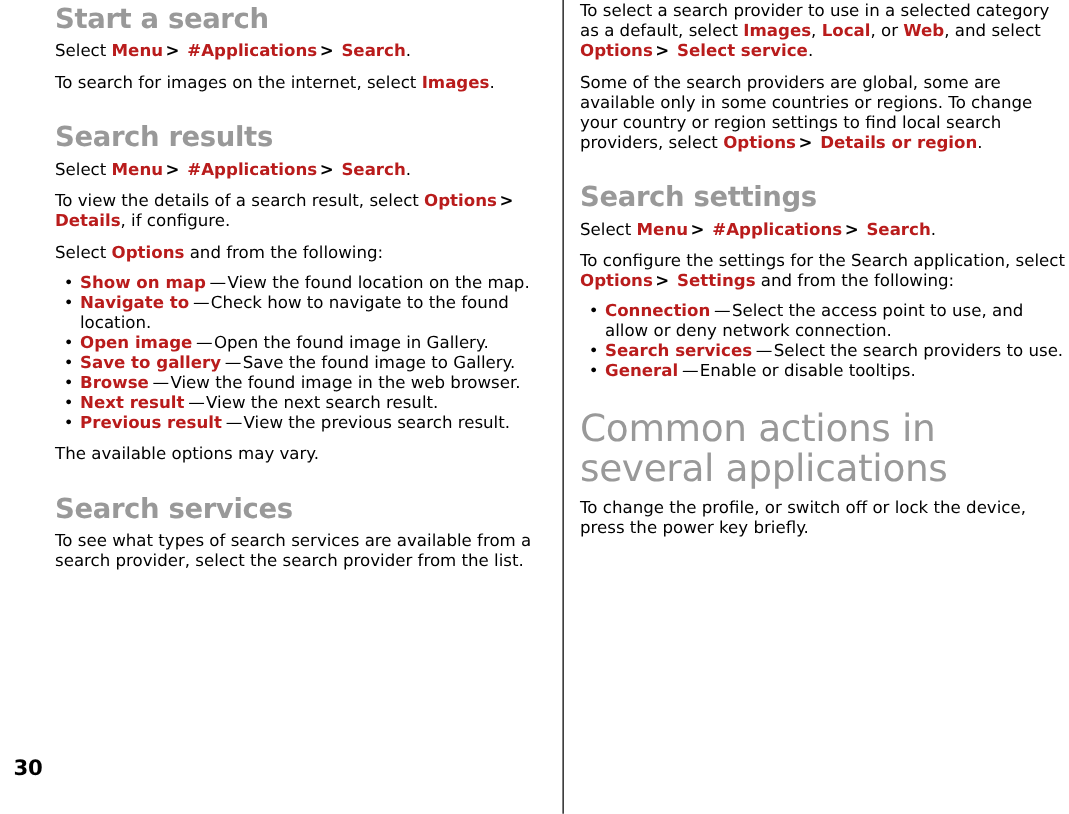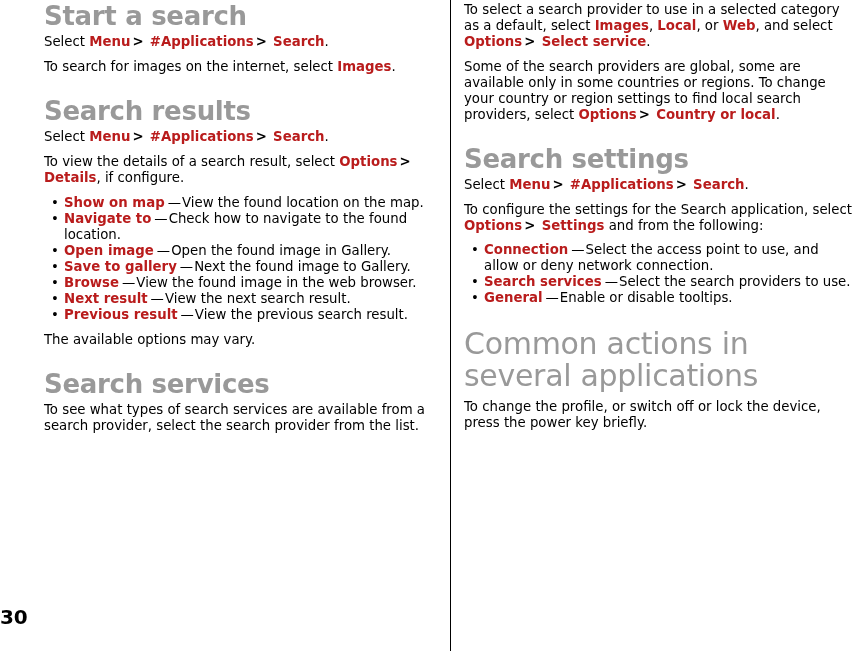--- a/index.html
+++ b/index.html
@@ -28,22 +28,22 @@
     top: 0;
     width: 1px;
     height: 651px;
     background: #000000;
   }
   .page-number {
     position: absolute;
     left: 0px;
     top: 605px;
     width: 34px;
-    text-align: left;
-    font-size: 20px;
+    text-align: right;
+    font-size: 17px;
     font-weight: bold;
     color: #000000;
     letter-spacing: -0.2px;
   }
 
   
   .col {
     position: absolute;
     top: 0;
   }
@@ -59,21 +59,21 @@
   
   h1.chapter-title {
     font-size: 30px;
     line-height: 32px;
     font-weight: normal;
     color: #999999;
     margin: 22px 0 7px 0;
     letter-spacing: -0.3px;
   }
   h2.section-title {
-    font-size: 26px;
+    font-size: 22px;
     line-height: 28px;
     font-weight: bold;
     color: #999999;
     margin: 22px 0 4px 0;
     letter-spacing: -0.3px;
   }
   h2.section-title.first,
   h1.chapter-title.first {
     margin-top: 2px;
   }
@@ -143,44 +143,45 @@
     <p class="para"><span>To search for images on the internet, select </span><span class="ui">Images</span><span>.</span></p>
 
 
 
     <h2 class="section-title">Search results</h2>
 
     <p class="para"><span>Select</span> <span class="ui">Menu</span><span class="sep">&gt;</span> <span class="ui">#Applications</span><span class="sep">&gt;</span> <span class="ui">Search</span><span>.</span></p>
 
     <p class="para"><span>To view the details of a search result, select </span><span class="ui">Options</span><span class="sep">&gt;</span> <span class="ui">Details</span><span>, if configure.</span></p>
 
+    <p class="para tight"><span>Select </span><span class="ui">Options</span><span> and from the following:</span></p>
 
     <ul class="opts">
       <li><span class="bullet">•</span><span class="ui">Show on map</span><span class="dash">—</span><span>View the found location on the map.</span></li>
       <li><span class="bullet">•</span><span class="ui">Navigate to</span><span class="dash">—</span><span>Check how to navigate to the found location.</span></li>
       <li><span class="bullet">•</span><span class="ui">Open image</span><span class="dash">—</span><span>Open the found image in Gallery.</span></li>
-      <li><span class="bullet">•</span><span class="ui">Save to gallery</span><span class="dash">—</span><span>Next the found image to Gallery.</span></li>
+      <li><span class="bullet">•</span><span class="ui">Save to gallery</span><span class="dash">—</span><span>Save the found image to Gallery.</span></li>
       <li><span class="bullet">•</span><span class="ui">Browse</span><span class="dash">—</span><span>View the found image in the web browser.</span></li>
       <li><span class="bullet">•</span><span class="ui">Next result</span><span class="dash">—</span><span>View the next search result.</span></li>
       <li><span class="bullet">•</span><span class="ui">Previous result</span><span class="dash">—</span><span>View the previous search result.</span></li>
     </ul>
 
     <p class="para">The available options may vary.</p>
 
     <h2 class="section-title">Search services</h2>
 
     <p class="para">To see what types of search services are available from a search provider, select the search provider from the list.</p>
 
   </div>
 
   <div class="col col-right">
 
     <p class="para" style="margin-top:2px;"><span>To select a search provider to use in a selected category as a default, select </span><span class="ui">Images</span><span>, </span><span class="ui">Local</span><span>, or </span><span class="ui">Web</span><span>, and select </span><span class="ui">Options</span><span class="sep">&gt;</span> <span class="ui">Select service</span><span>.</span></p>
 
-    <p class="para"><span>Some of the search providers are global, some are available only in some countries or regions. To change your country or region settings to find local search providers, select </span><span class="ui">Options</span><span class="sep">&gt;</span> <span class="ui">Country or local</span><span>.</span></p>
+    <p class="para"><span>Some of the search providers are global, some are available only in some countries or regions. To change your country or region settings to find local search providers, select </span><span class="ui">Options</span><span class="sep">&gt;</span> <span class="ui">Details or region</span><span>.</span></p>
 
     <h2 class="section-title">Search settings</h2>
 
     <p class="para"><span>Select</span> <span class="ui">Menu</span><span class="sep">&gt;</span> <span class="ui">#Applications</span><span class="sep">&gt;</span> <span class="ui">Search</span><span>.</span></p>
 
     <p class="para tight"><span>To configure the settings for the Search application, select </span><span class="ui">Options</span><span class="sep">&gt;</span> <span class="ui">Settings</span><span> and from the following:</span></p>
 
     <ul class="opts">
       <li><span class="bullet">•</span><span class="ui">Connection</span><span class="dash">—</span><span>Select the access point to use, and allow or deny network connection.</span></li>
       <li><span class="bullet">•</span><span class="ui">Search services</span><span class="dash">—</span><span>Select the search providers to use.</span></li>

